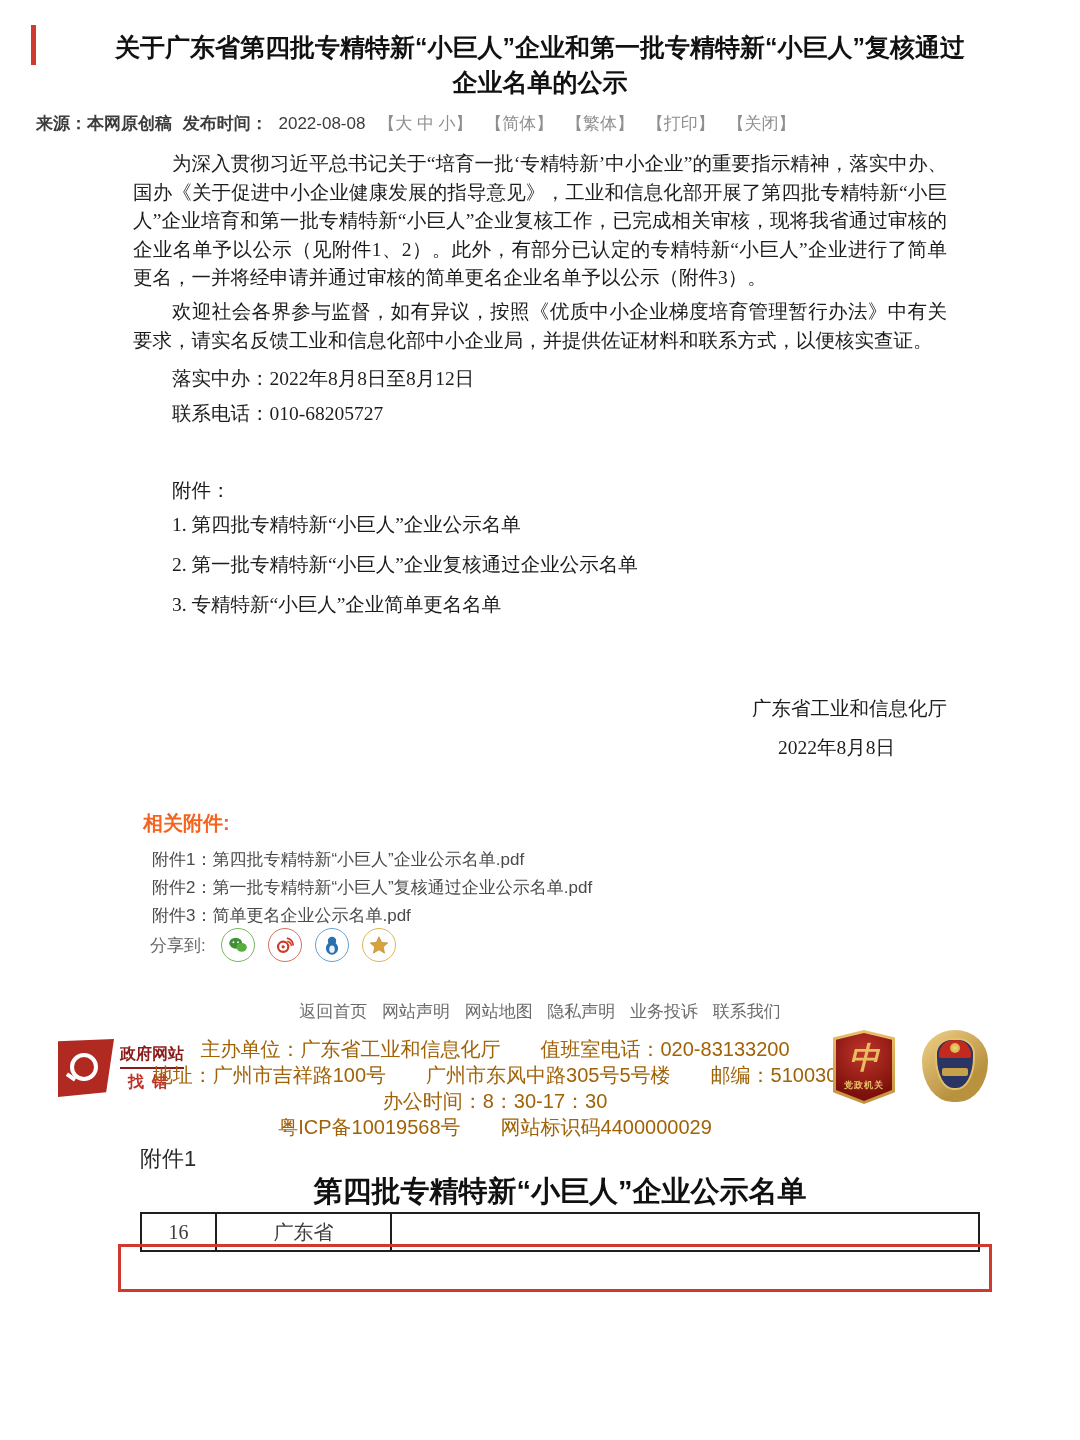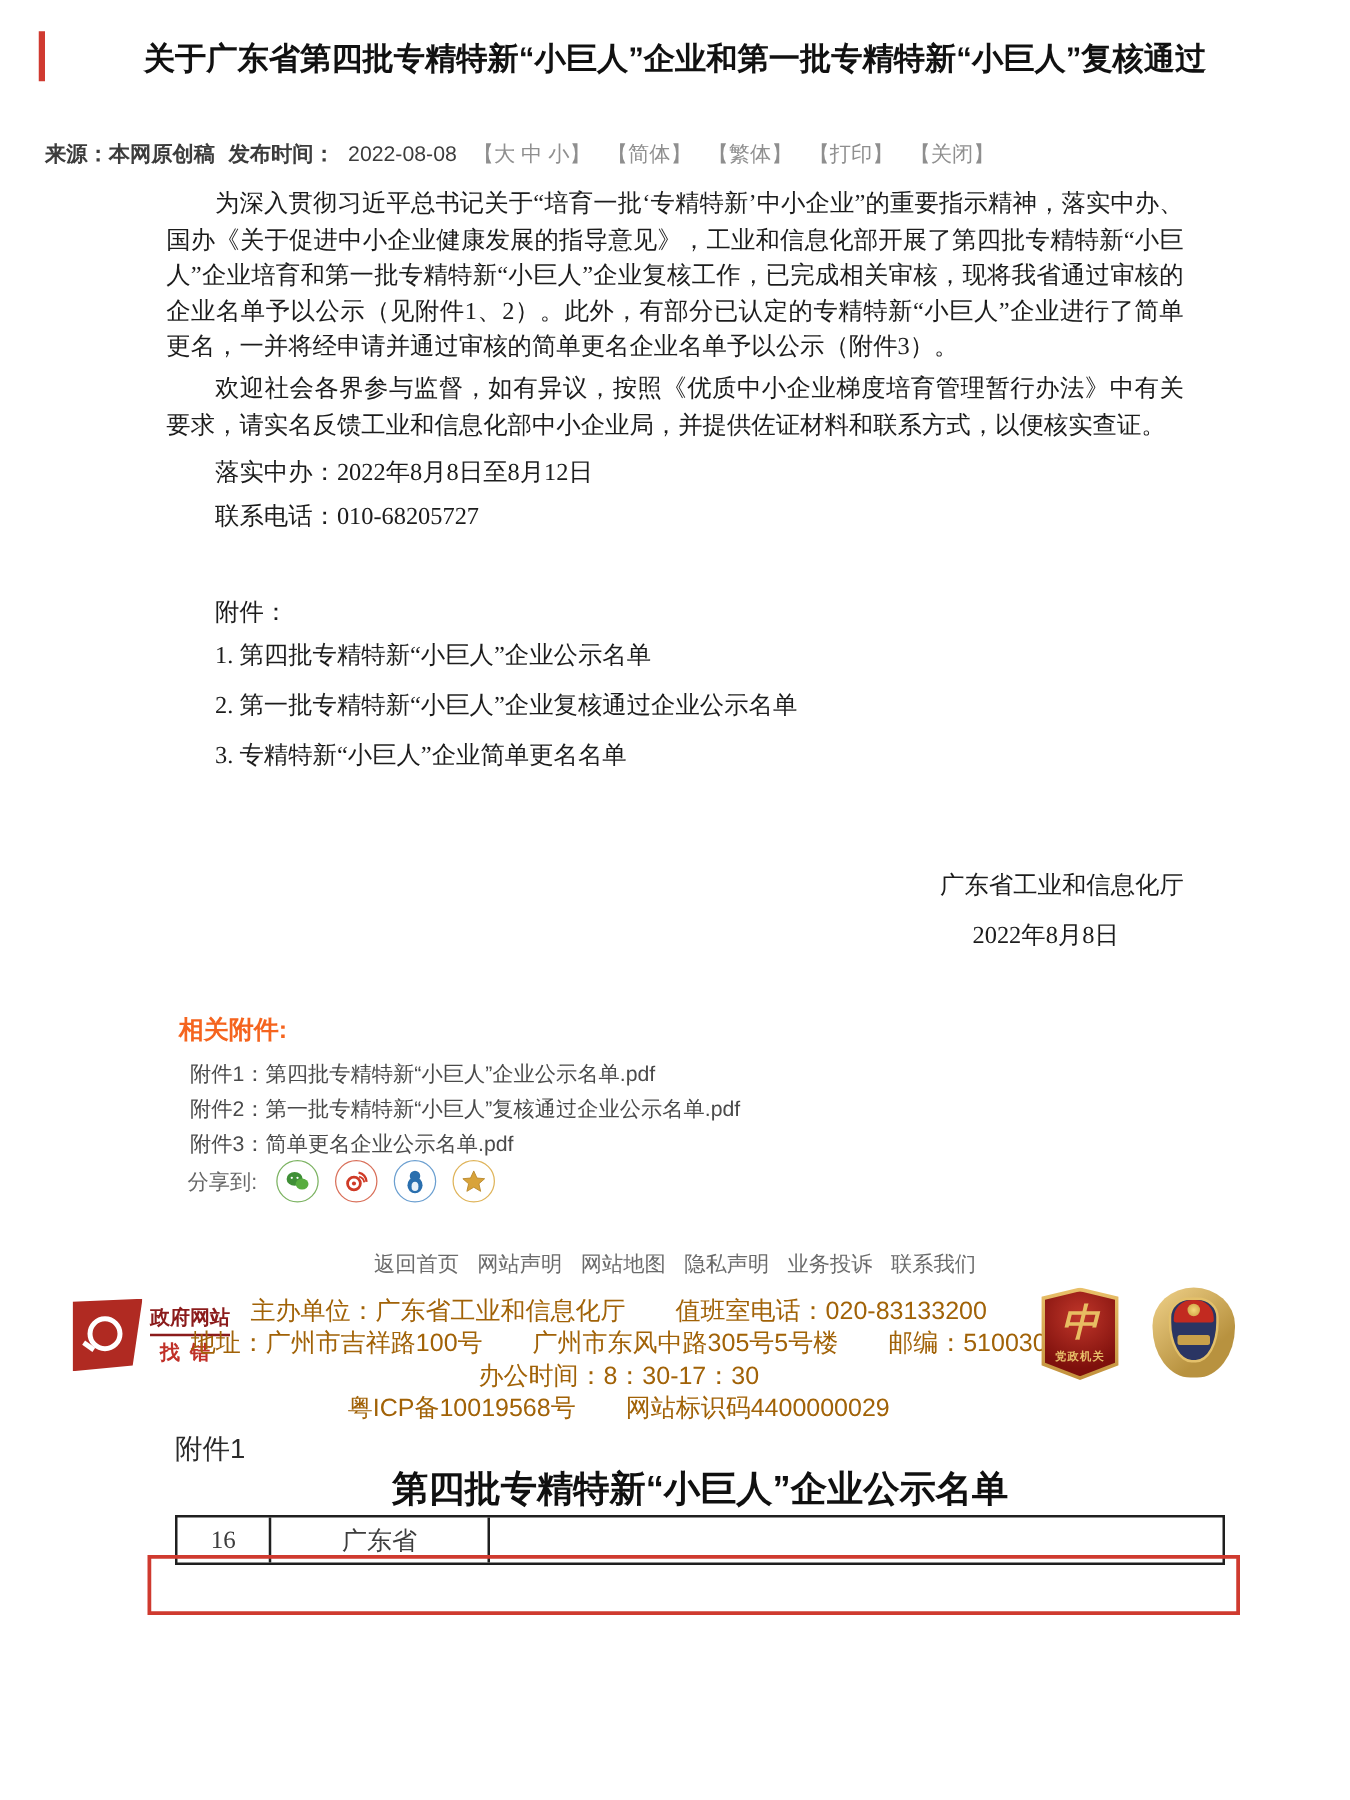--- a/index.html
+++ b/index.html
@@ -115,20 +115,21 @@
 
   svg{display:block;}
 </style>
 </head>
 <body>
 
 <div class="abs red-tick"></div>
 
 <div class="abs doc-title">
   <div>关于广东省第四批专精特新“小巨人”企业和第一批专精特新“小巨人”复核通过</div>
+  <div>企业名单的公示</div>
 </div>
 
 <div class="abs meta-line">
   <span class="lbl">来源：本网原创稿</span>
   <span class="lbl">发布时间：</span>
   <span>2022-08-08</span>
   <span class="ctrl">【大 中 小】</span>
   <span class="ctrl">【简体】</span>
   <span class="ctrl">【繁体】</span>
   <span class="ctrl">【打印】</span>

